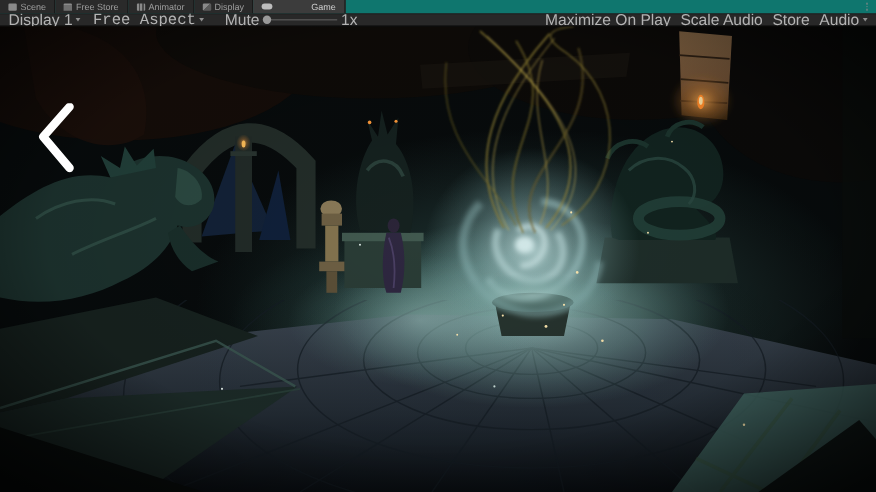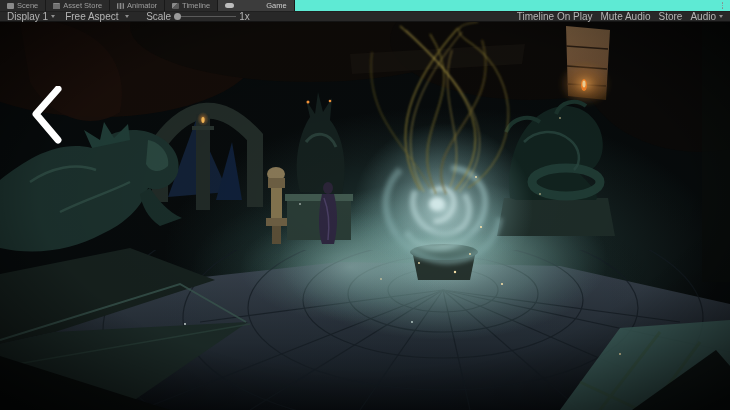--- a/index.html
+++ b/index.html
@@ -1,40 +1,40 @@
 <!DOCTYPE html>
 <html><head>
 <meta charset="utf-8">
 <style>
   * { margin:0; padding:0; box-sizing:border-box; }
   body { background:#000; font-family:"Liberation Sans", sans-serif; }
   .window { position:relative; width:730px; height:410px; background:#191919; overflow:hidden; }
 
   
-  .tabbar { position:relative; height:11px; background:#5eead4; display:flex; align-items:stretch; }
+  .tabbar { position:relative; height:11px; background:#0f766e; display:flex; align-items:stretch; }
   .tab { display:flex; align-items:center; gap:3px; padding:0 7px; font-size:7.5px; color:#9e9e9e;
          background:#2a2a2a; border-right:1px solid #191919; cursor:default; }
   .tab.active { background:#3c3c3c; color:#cfcfcf;gap:32px; }
   .tab-icon { width:7px; height:6px; background:#8a8a8a; border-radius:1px; flex:0 0 auto; }
   .tab-icon.bag { background:linear-gradient(#8a8a8a 0 1.5px, #6f6f6f 1.5px); border-radius:1px 1px 0 0; }
   .tab-icon.timeline { background:repeating-linear-gradient(90deg,#8a8a8a 0 1.5px,#4a4a4a 1.5px 3px); }
   .tab-icon.animator { background:linear-gradient(135deg,#8a8a8a 45%, #5a5a5a 45%); }
   .tab-icon.gamepad { width:9px; height:5px; border-radius:2.5px; background:#bdbdbd; }
   .tab-menu { position:absolute; right:6px; top:1px; width:3px; height:9px; display:flex; flex-direction:column;
               justify-content:center; gap:1px; align-items:center; }
   .tab-menu i { width:1.5px; height:1.5px; background:#8a8a8a; border-radius:50%; }
 
   
   .toolbar { height:11px; background:#282828; border-top:1px solid #202020; border-bottom:1px solid #141414;
-             display:flex; align-items:center; font-size:10px; color:#b4b4b4; padding:0 4px; gap:4px; }
+             display:flex; align-items:center; font-size:13px; color:#b4b4b4; padding:0 4px; gap:4px; }
   .tb-btn { display:flex; align-items:center; gap:3px; padding:0 3px; height:100%; cursor:default; white-space:nowrap; }
   .caret { width:0; height:0; border-left:2.5px solid transparent; border-right:2.5px solid transparent;
            border-top:3px solid #8f8f8f; display:inline-block; }
   .dd { min-width:26px; }
-  .aspect { min-width:70px; justify-content:space-between; }
+  .aspect { min-width:70px; justify-content:space-between;font-family:Liberation Mono, monospace; }
   .slider-wrap { display:flex; align-items:center; gap:3px; margin-left:10px; }
   .slider-track { position:relative; width:62px; height:1px; background:#5a5a5a; }
   .slider-knob { position:absolute; left:0; top:-3px; width:7px; height:7px; border-radius:50%; background:#999; }
   .tb-right { margin-left:auto; display:flex; align-items:center; gap:2px; }
 
   
   .gameview { position:relative; width:730px; height:388px; background:#070b0c; }
   .gameview svg { display:block; }
   .back-button { position:absolute; left:30px; top:64px; width:36px; height:58px; cursor:pointer; }
 </style>
@@ -43,29 +43,29 @@
 
 <div class="window">
 
   <div class="tabbar">
     <div class="tab">
       <span class="tab-icon"></span>
       <span>Scene</span>
     </div>
     <div class="tab">
       <span class="tab-icon bag"></span>
-      <span>Asset Store</span>
+      <span>Free Store</span>
     </div>
     <div class="tab">
       <span class="tab-icon timeline"></span>
       <span>Animator</span>
     </div>
     <div class="tab">
       <span class="tab-icon animator"></span>
-      <span>Timeline</span>
+      <span>Display</span>
     </div>
     <div class="tab active">
       <span class="tab-icon gamepad"></span>
       <span>Game</span>
     </div>
     <div class="tab-menu">
         <i></i>
         <i></i>
         <i></i>
       </div>
@@ -74,32 +74,32 @@
   <div class="toolbar">
     <div class="tb-btn dd">
       <span>Display 1</span>
       <span class="caret"></span>
     </div>
     <div class="tb-btn aspect">
       <span>Free Aspect</span>
       <span class="caret"></span>
     </div>
     <div class="slider-wrap">
-      <span>Scale</span>
+      <span>Mute</span>
       <span class="slider-track">
         <span class="slider-knob"></span>
       </span>
       <span>1x</span>
     </div>
     <div class="tb-right">
       <div class="tb-btn">
-        <span>Timeline On Play</span>
+        <span>Maximize On Play</span>
       </div>
       <div class="tb-btn">
-        <span>Mute Audio</span>
+        <span>Scale Audio</span>
       </div>
       <div class="tb-btn">
         <span>Store</span>
       </div>
       <div class="tb-btn">
         <span>Audio</span>
         <span class="caret"></span>
       </div>
     </div>
   </div>

